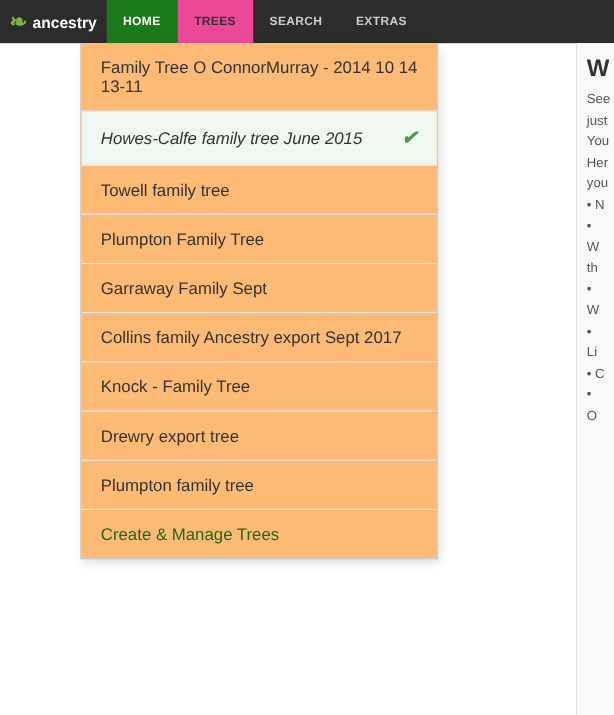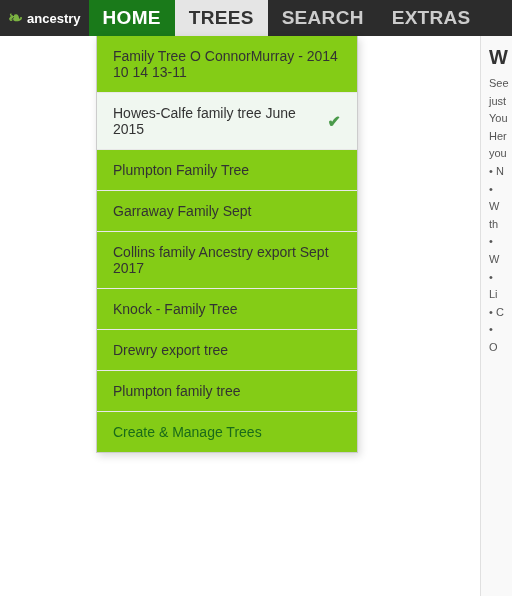--- a/index.html
+++ b/index.html
@@ -36,70 +36,71 @@
     .leaf-icon {
       color: #7cb342;
       font-size: 18px;
       margin-right: 4px;
     }
     .nav-item {
       display: flex;
       align-items: center;
       padding: 0 14px;
       color: #ccc;
-      font-size: 19px;
+      font-size: 10px;
       font-weight: bold;
       cursor: pointer;
       text-transform: uppercase;
       letter-spacing: 0.3px;
       text-align: center;
     }
     .nav-item.active {
       background: #1a7a1a;
       color: #fff;
     }
     .nav-item.trees-active {
-      background: #e5e5e5;
+      background: #ec4899;
       color: #333;
       position: relative;
     }
     .nav-item.trees-active::after {
       content: '';
       position: absolute;
       bottom: -2px;
       left: 0;
       right: 0;
       height: 2px;
       background: #fff;
     }
 
     
     .dropdown-container {
       position: absolute;
       top: 36px;
-      left: 96px;
-      width: 262px;
-      background: #84cc16;
+      left: 67px;
+      width: 298px;
+      background: #fdba74;
       border: 1px solid #ccc;
       border-top: none;
       z-index: 1000;
       box-shadow: 2px 3px 8px rgba(0,0,0,0.15);
     }
     .dropdown-item {
       padding: 12px 16px;
       border-bottom: 1px solid #e8e8e8;
       cursor: pointer;
       color: #333;
       font-size: 14px;
       display: flex;
       align-items: center;
       justify-content: space-between;
     }
     .dropdown-item.highlighted {
       background: #f0f7f0;
+      font-style: italic;
     }
     .dropdown-item:last-child {
       border-bottom: none;
       color: #1a6b1a;
       font-weight: normal;
     }
     .checkmark {
       color: #4a9a4a;
       font-size: 16px;
       font-weight: bold;
@@ -146,20 +147,23 @@
   </div>
 </nav>
 
 <div class="dropdown-container">
   <div class="dropdown-item">
     <span>Family Tree O ConnorMurray - 2014 10 14 13-11</span>
   </div>
   <div class="dropdown-item highlighted">
     <span>Howes-Calfe family tree June 2015</span>
     <span class="checkmark">✔</span>
+  </div>
+  <div class="dropdown-item">
+    <span>Towell family tree</span>
   </div>
   <div class="dropdown-item">
     <span>Plumpton Family Tree</span>
   </div>
   <div class="dropdown-item">
     <span>Garraway Family Sept</span>
   </div>
   <div class="dropdown-item">
     <span>Collins family Ancestry export Sept 2017</span>
   </div>

